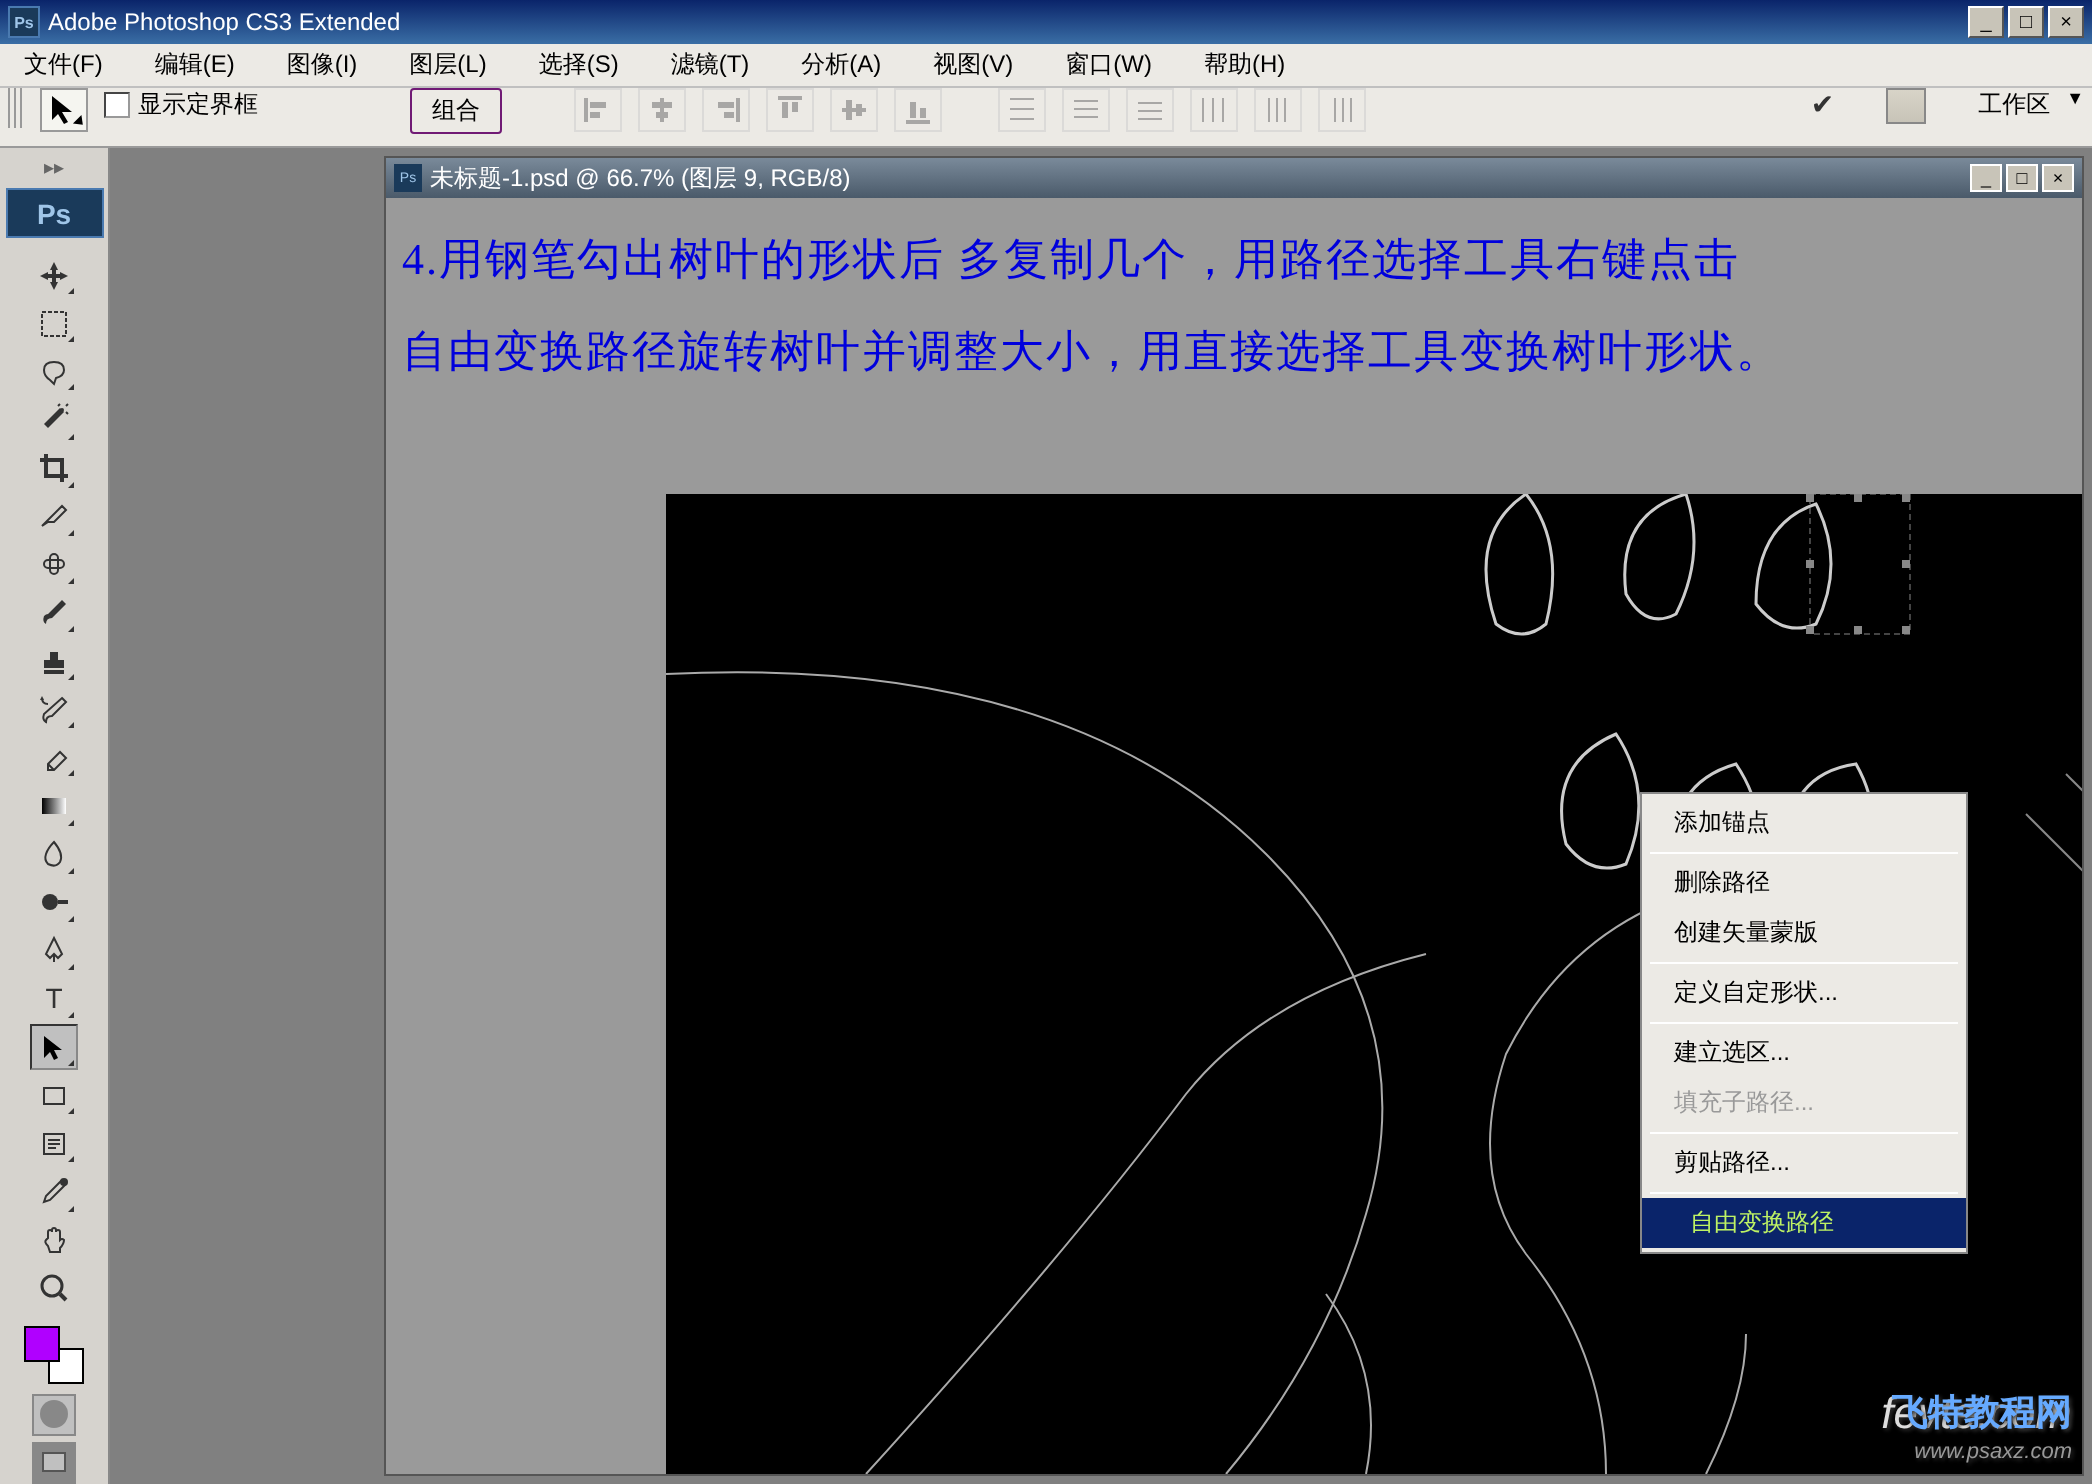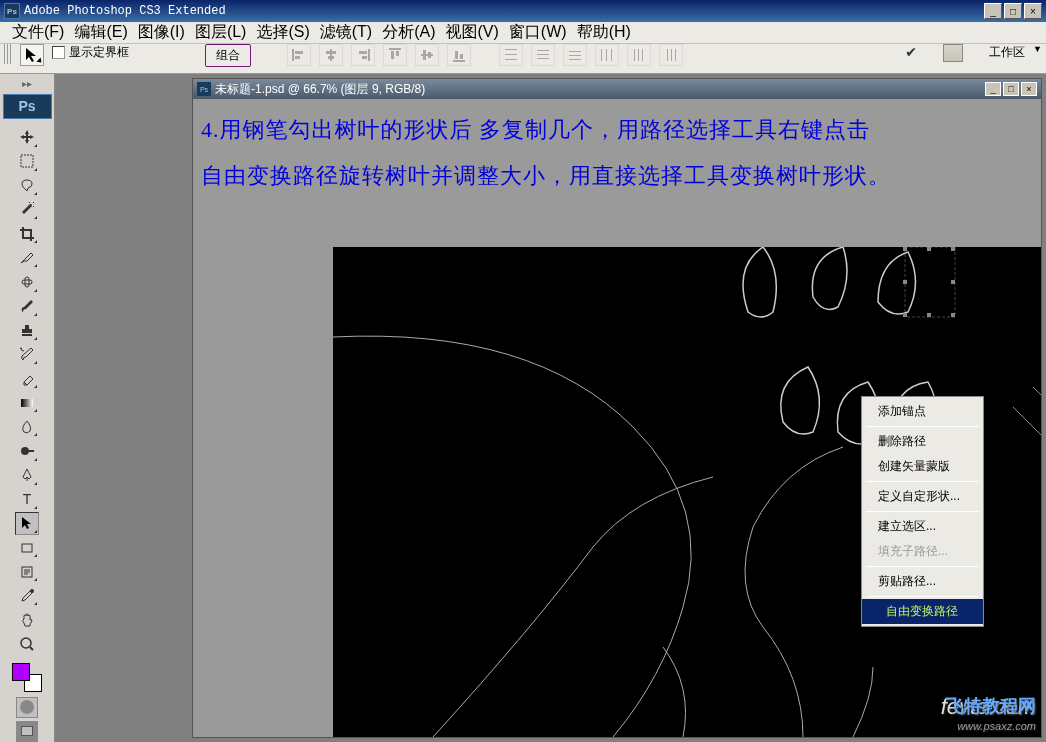--- a/index.html
+++ b/index.html
@@ -1,24 +1,24 @@
 <!DOCTYPE html>
 <html><head>
 <meta charset="utf-8">
 <style>
 * { margin: 0; padding: 0; box-sizing: border-box; font-family: "SimSun", "宋体", sans-serif; }
 body { width: 1046px; height: 742px; overflow: hidden; background: #eceae5; position: relative; }
 
 .titlebar { height: 22px; background: linear-gradient(#0a246a, #3a6ea5); display: flex; align-items: center; padding: 0 4px; color: #fff; font-size: 12px; }
 .titlebar .ps-tiny { width: 16px; height: 16px; background: #1a3a5a; border: 1px solid #4a7ab0; margin-right: 4px; display: flex; align-items: center; justify-content: center; font-size: 8px; color: #9fc5e8; font-weight: bold; }
-.titlebar .title { flex: 1; font-family: Liberation Mono, monospace; }
+.titlebar .title { flex: 1; }
 .titlebar .wbtns { display: flex; gap: 2px; }
 .titlebar .wbtn { width: 18px; height: 16px; background: #c8c4b8; border: 1px solid #fff; border-right-color: #555; border-bottom-color: #555; font-size: 10px; display: flex; align-items: center; justify-content: center; color: #000; }
 
-.menubar { height: 22px; background: #eceae5; display: flex; align-items: center; padding: 0 8px; font-size: 16px; gap: 2px; border-bottom: 1px solid #c0c0c0; }
+.menubar { height: 22px; background: #eceae5; display: flex; align-items: flex-end; padding: 0 8px; font-size: 12px; gap: 18px; border-bottom: 1px solid #c0c0c0; }
 .menubar span { padding: 2px 4px; cursor: default; }
 
 .optbar { height: 30px; background: #eceae5; display: flex; align-items: flex-start; padding: 0 4px; font-size: 12px; gap: 8px; border-bottom: 1px solid #9a9a9a; }
 .optbar .grip { width: 8px; height: 20px; background: repeating-linear-gradient(90deg, #999 0 1px, transparent 1px 3px); }
 .optbar .tool-ind { width: 24px; height: 22px; background: #f5f5f0; border: 1px solid #999; display: flex; align-items: center; justify-content: center; position: relative; }
 .optbar .tool-ind::after { content: ""; border-left: 4px solid black; border-top: 3px solid transparent; border-bottom: 3px solid transparent; position: absolute; right: 1px; bottom: 1px; transform: rotate(45deg); }
 .optbar .chk { display: flex; align-items: center; gap: 4px; }
 .optbar .chk .box { width: 13px; height: 13px; background: #fff; border: 1px inset #999; }
 .optbar .btn { padding: 2px 10px; background: #eceae5; border: 1px solid #701a75; border-radius: 2px; }
 .optbar .icog { width: 24px; height: 22px; border: 1px solid #ccc; background: #eceae5; display: flex; align-items: center; justify-content: center; }
@@ -49,21 +49,21 @@
 .doc-titlebar .t { flex: 1; }
 .doc-titlebar .db { width: 16px; height: 14px; background: #c8c4b8; border: 1px solid #fff; margin-left: 2px; font-size: 9px; display: flex; align-items: center; justify-content: center; color: #000; }
 
 .canvas-area { position: absolute; top: 20px; left: 0; right: 0; bottom: 0; background: #9a9a9a; overflow: hidden; }
 
 .instruction { position: absolute; top: 8px; left: 8px; right: 150px; font-size: 22px; color: #0000dd; line-height: 2.1; font-family: "SimSun", "宋体", serif; letter-spacing: 1px; }
 
 .black-canvas { position: absolute; top: 148px; left: 140px; width: 760px; height: 490px; background: #000; }
 .black-canvas svg { width: 100%; height: 100%; }
 
-.ctx-menu { position: absolute; top: 322px; right: 62px; width: 123px; background: #eceae5; border: 1px solid #888; box-shadow: 2px 2px 4px rgba(0,0,0,0.3); z-index: 100; font-size: 12px; padding: 2px 0; }
+.ctx-menu { position: absolute; top: 322px; right: 62px; width: 164px; background: #eceae5; border: 1px solid #888; box-shadow: 2px 2px 4px rgba(0,0,0,0.3); z-index: 100; font-size: 12px; padding: 2px 0; }
 .ctx-menu .mi { padding: 4px 16px; cursor: default; }
 .ctx-menu .mi.dis { color: #999; }
 .ctx-menu .mi.hl { background: #0a246a; color: #bef264; padding-left: 24px; }
 .ctx-menu .sep { height: 1px; background: #bbb; margin: 2px 4px; border-bottom: 1px solid #fff; }
 
 .watermark { position: absolute; right: 10px; bottom: 10px; font-size: 22px; color: #ddd; font-style: italic; font-family: Arial, sans-serif; text-shadow: 1px 1px 2px #333; z-index: 50; }
 .watermark .sub { font-size: 11px; color: #999; display: block; text-align: right; }
 .watermark .cn { position: absolute; right: 0; bottom: 14px; font-size: 18px; color: #66aaff; font-style: normal; font-weight: bold; }
 
 svg.ticon { width: 18px; height: 18px; }

